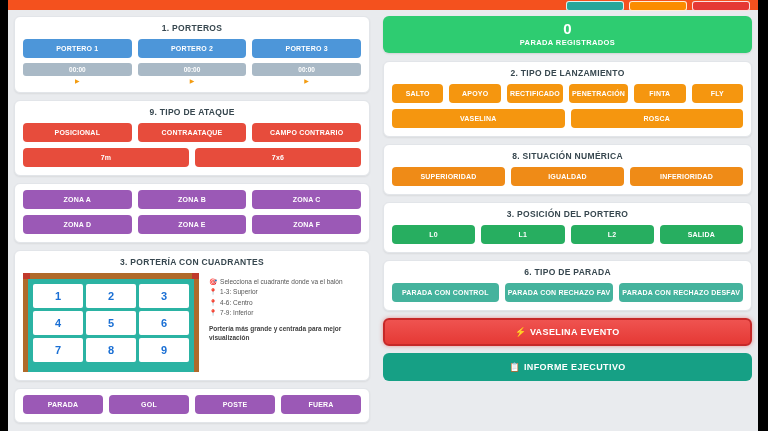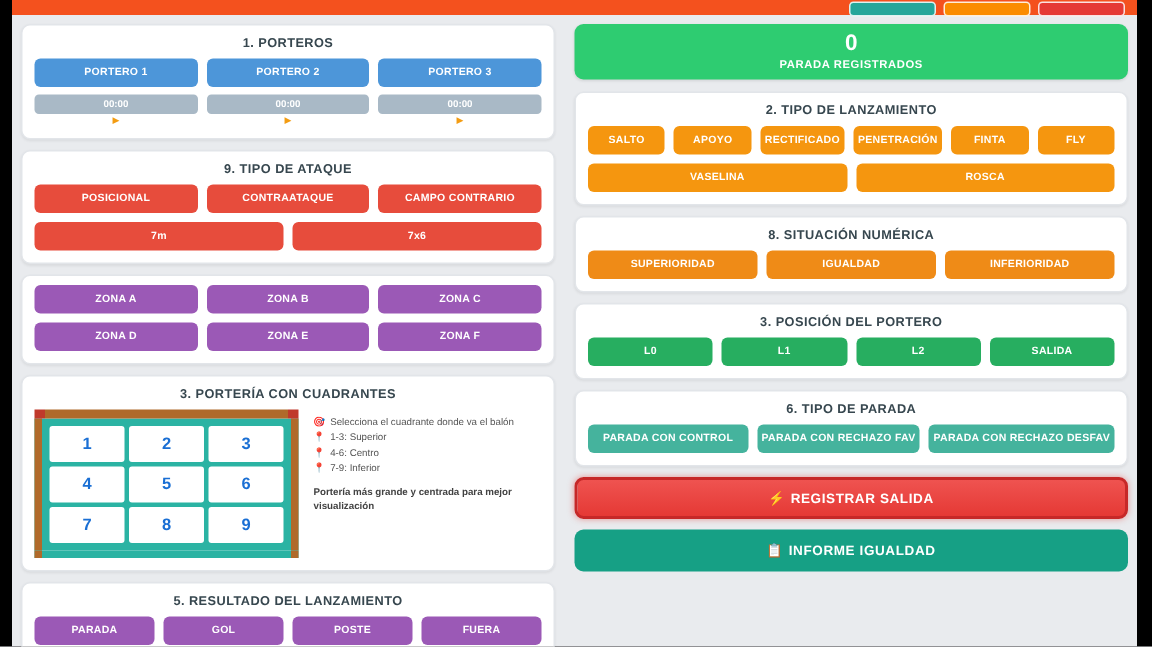--- a/index.html
+++ b/index.html
@@ -156,21 +156,20 @@
             </div>
             <div class="help-item">
               <span class="ic">📍</span><span>7-9: Inferior</span>
             </div>
             <div class="help-note">Portería más grande y centrada para mejor visualización</div>
           </div>
         </div>
       </div>
 
       <div class="panel">
-        <div class="panel-title">5. RESULTADO DEL LANZAMIENTO</div>
         <div class="row">
           <button class="btn btn-purple">PARADA</button>
           <button class="btn btn-purple">GOL</button>
           <button class="btn btn-purple">POSTE</button>
           <button class="btn btn-purple">FUERA</button>
         </div>
       </div>
 
     </div>
 
@@ -220,22 +219,22 @@
       <div class="panel">
         <div class="panel-title">6. TIPO DE PARADA</div>
         <div class="row">
           <button class="btn btn-teal">PARADA CON CONTROL</button>
           <button class="btn btn-teal">PARADA CON RECHAZO FAV</button>
           <button class="btn btn-teal">PARADA CON RECHAZO DESFAV</button>
         </div>
       </div>
 
       <button class="register-btn">
-        <span class="ic">⚡</span><span>REGISTRAR SALIDA</span>
+        <span class="ic">⚡</span><span>VASELINA EVENTO</span>
       </button>
 
       <button class="report-btn">
-        <span class="ic">📋</span><span>INFORME IGUALDAD</span>
+        <span class="ic">📋</span><span>INFORME EJECUTIVO</span>
       </button>
 
     </div>
   </div>
 </div>
 
 </body></html>

